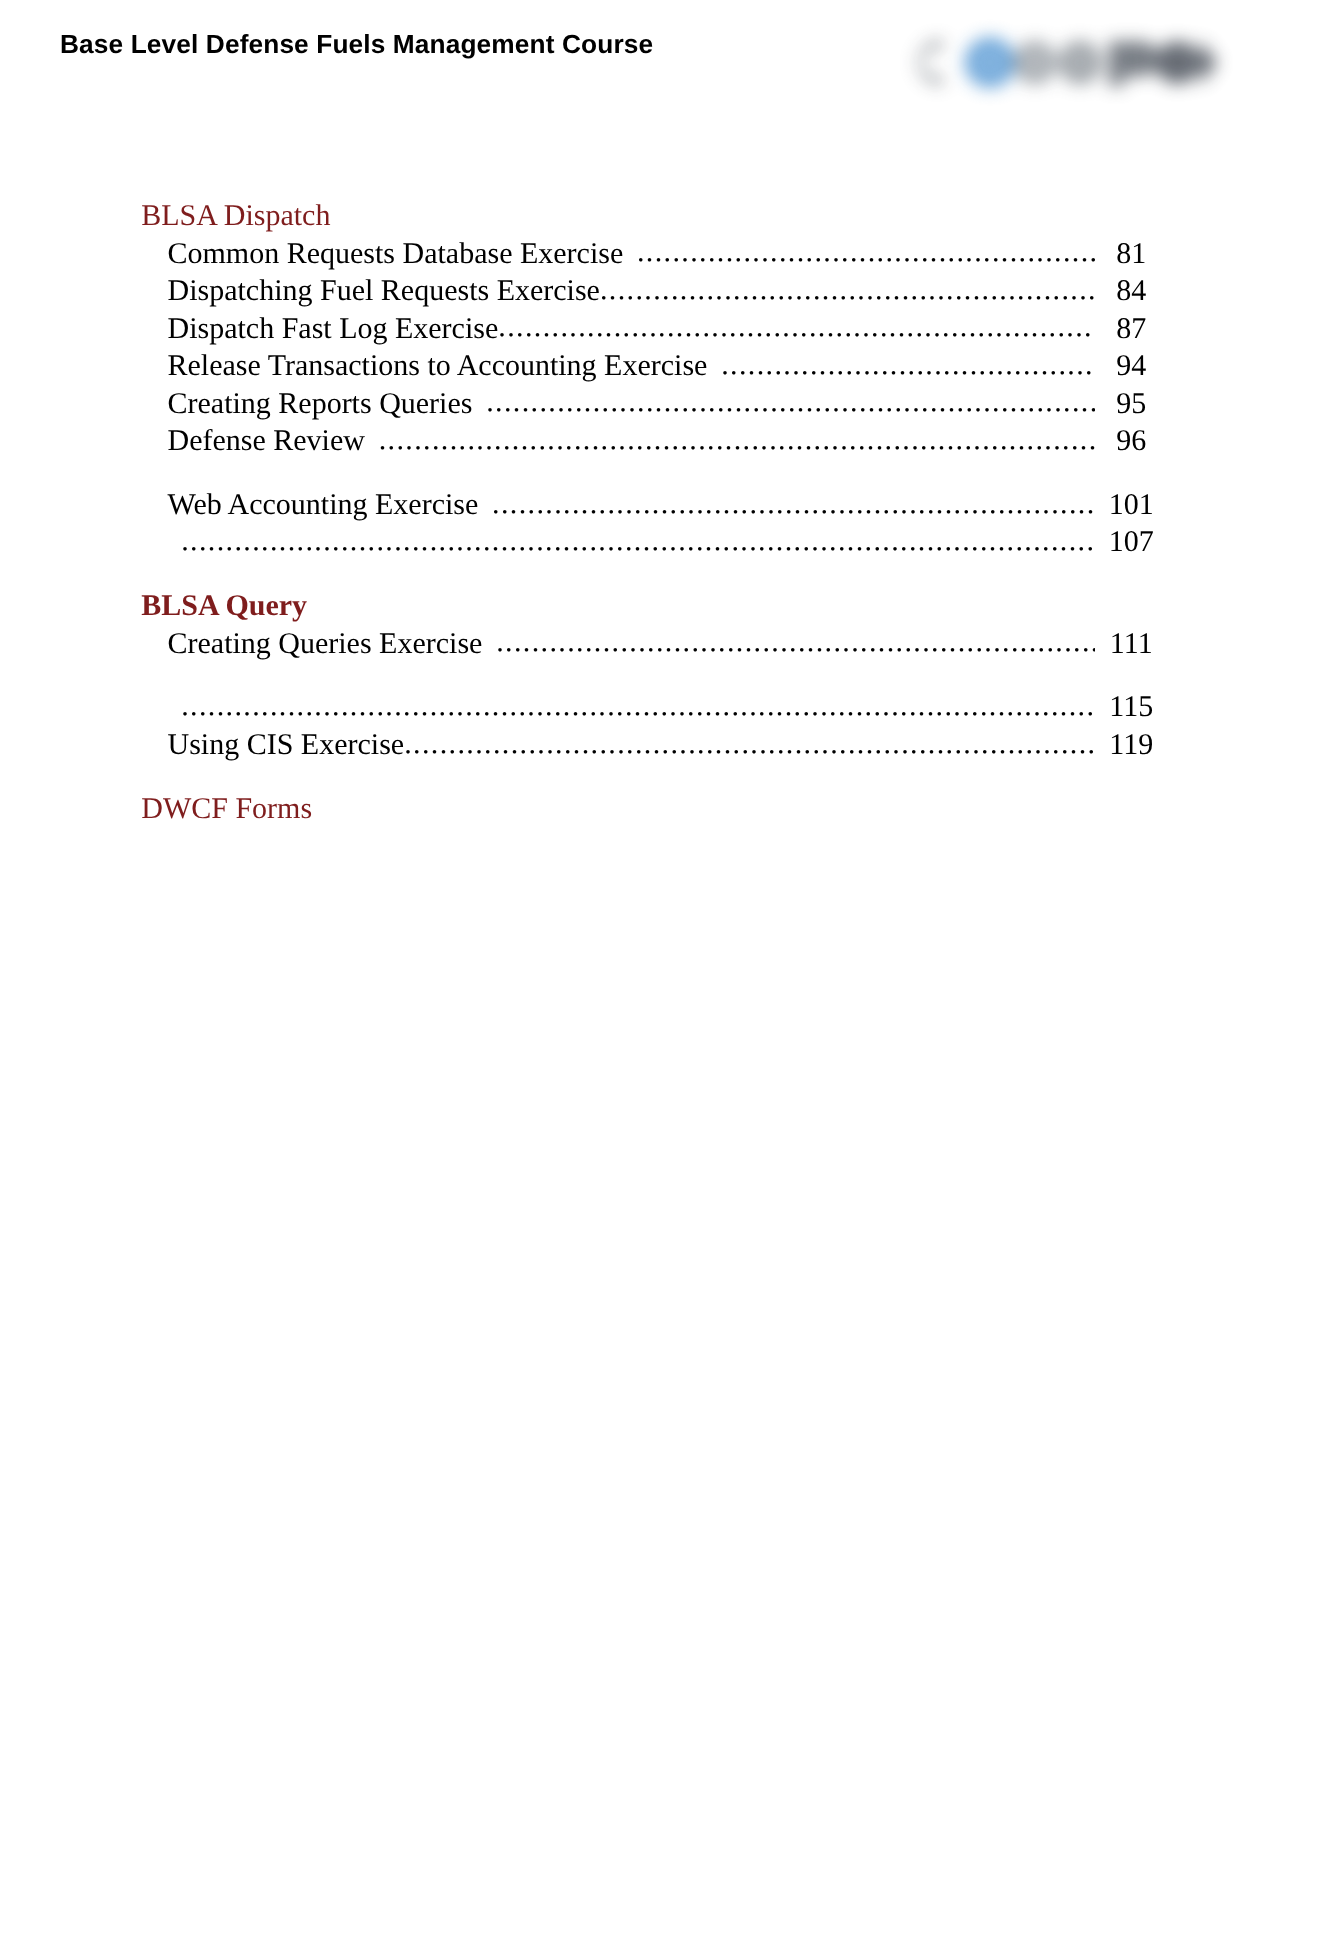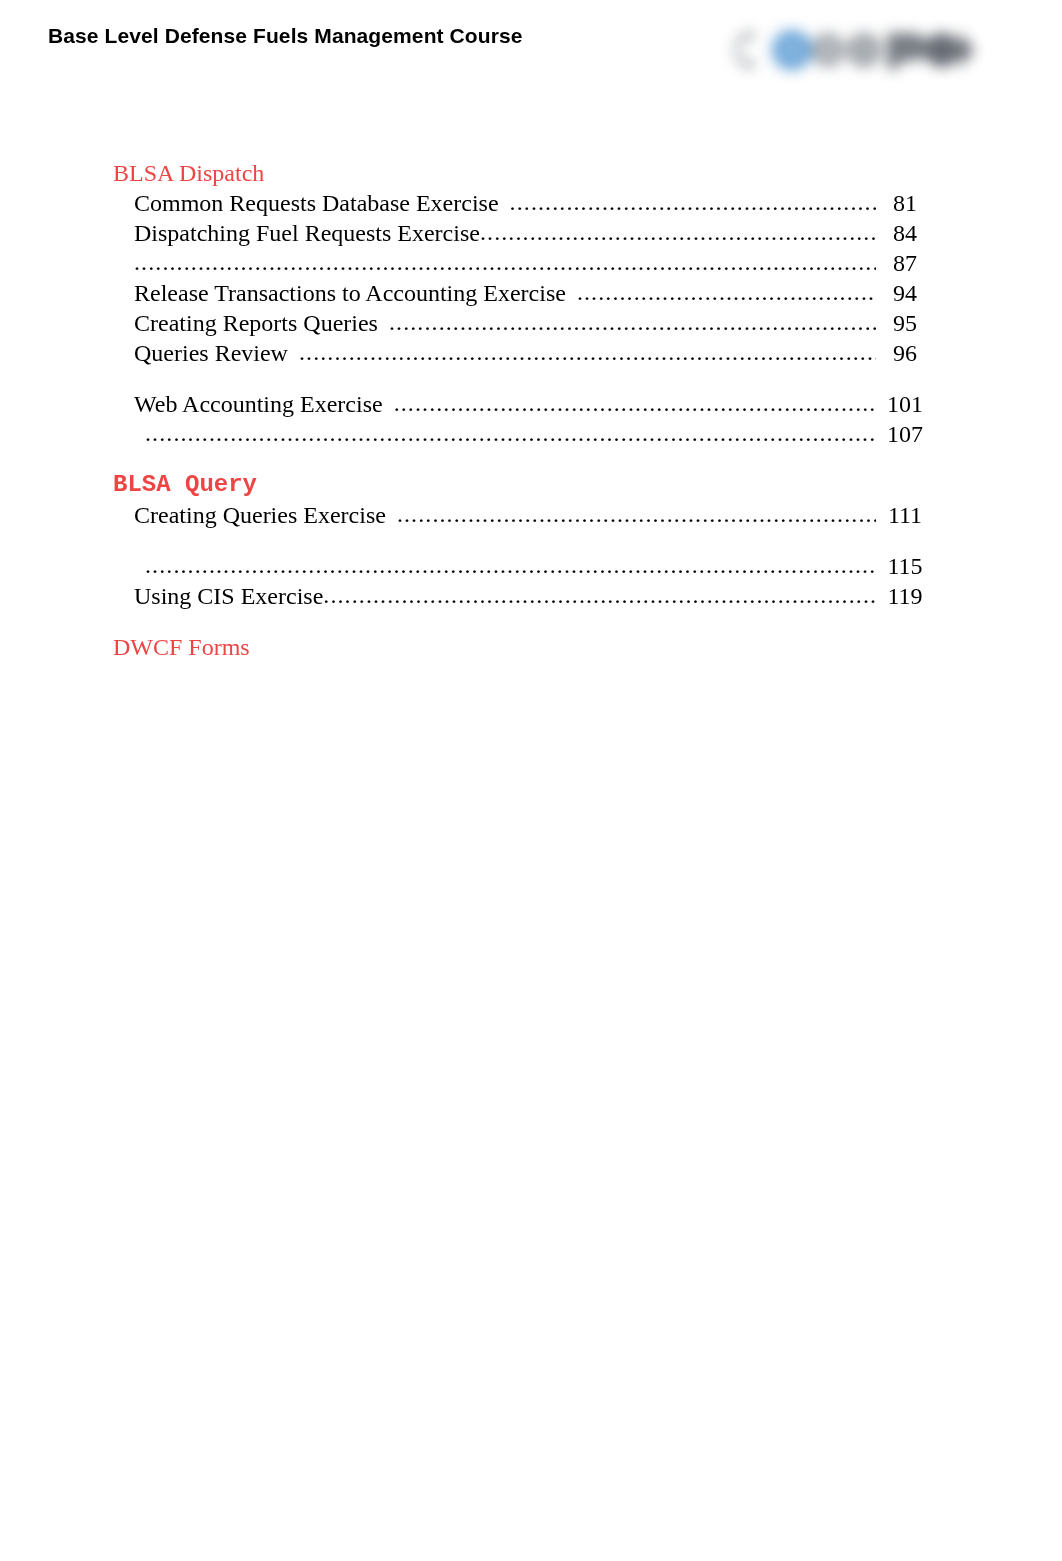--- a/index.html
+++ b/index.html
@@ -55,24 +55,24 @@
     left: 113px;
     top: 158px;
     width: 819px;
   }
   .toc-group { margin-bottom: 21px; }
   .toc-group:last-child { margin-bottom: 0; }
 
   .toc-heading {
     font-size: 24px;
     line-height: 30px;
-    color: #ef4444;
-    white-space: nowrap;
-  }
-  .toc-heading.bold { font-weight: bold; font-family: Liberation Mono, monospace; }
+    color: #7f1d1d;
+    white-space: nowrap;
+  }
+  .toc-heading.bold { font-weight: bold; }
 
   .toc-entry {
     display: flex;
     align-items: baseline;
     font-size: 24px;
     line-height: 30px;
     color: #000000;
     padding-left: 21px;
     width: 100%;
     box-sizing: border-box;
@@ -142,38 +142,39 @@
         <span class="entry-leader">..........................................................................................................</span>
         <span class="entry-page">81</span>
       </div>
       <div class="toc-entry">
         <span class="entry-title">Dispatching Fuel Requests Exercise</span>
         <span class="entry-gap"></span>
         <span class="entry-leader">..........................................................................................................</span>
         <span class="entry-page">84</span>
       </div>
       <div class="toc-entry">
+        <span class="entry-title">Dispatch Fast Log Exercise</span>
         <span class="entry-gap"></span>
         <span class="entry-leader">..........................................................................................................</span>
         <span class="entry-page">87</span>
       </div>
       <div class="toc-entry">
         <span class="entry-title">Release Transactions to Accounting Exercise</span>
         <span class="entry-gap wide"></span>
         <span class="entry-leader">..........................................................................................................</span>
         <span class="entry-page">94</span>
       </div>
       <div class="toc-entry">
         <span class="entry-title">Creating Reports Queries</span>
         <span class="entry-gap wide"></span>
         <span class="entry-leader">..........................................................................................................</span>
         <span class="entry-page">95</span>
       </div>
       <div class="toc-entry">
-        <span class="entry-title">Queries Review</span>
+        <span class="entry-title">Defense Review</span>
         <span class="entry-gap wide"></span>
         <span class="entry-leader">..........................................................................................................</span>
         <span class="entry-page">96</span>
       </div>
     </div>
 
     <div class="toc-group">
       <div class="toc-entry">
         <span class="entry-title">Web Accounting Exercise</span>
         <span class="entry-gap wide"></span>

